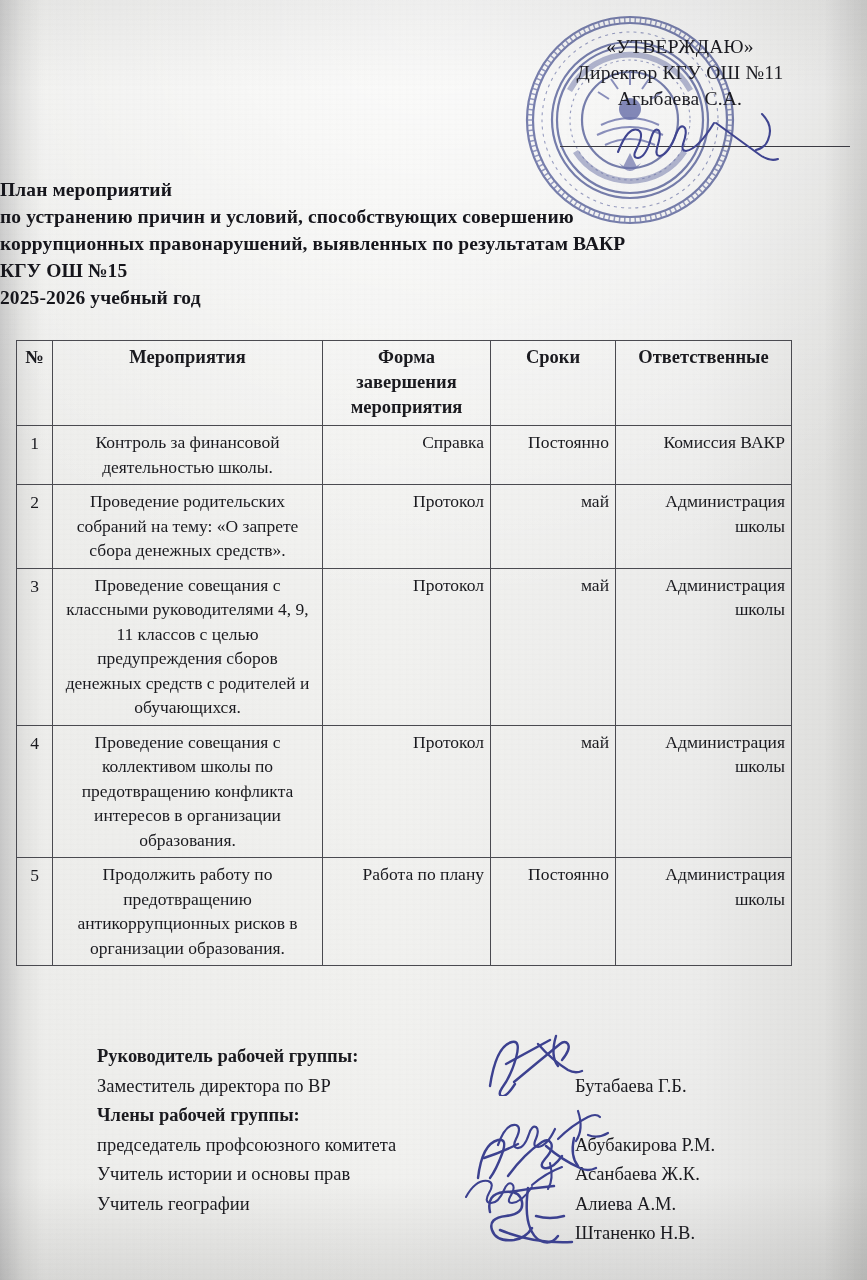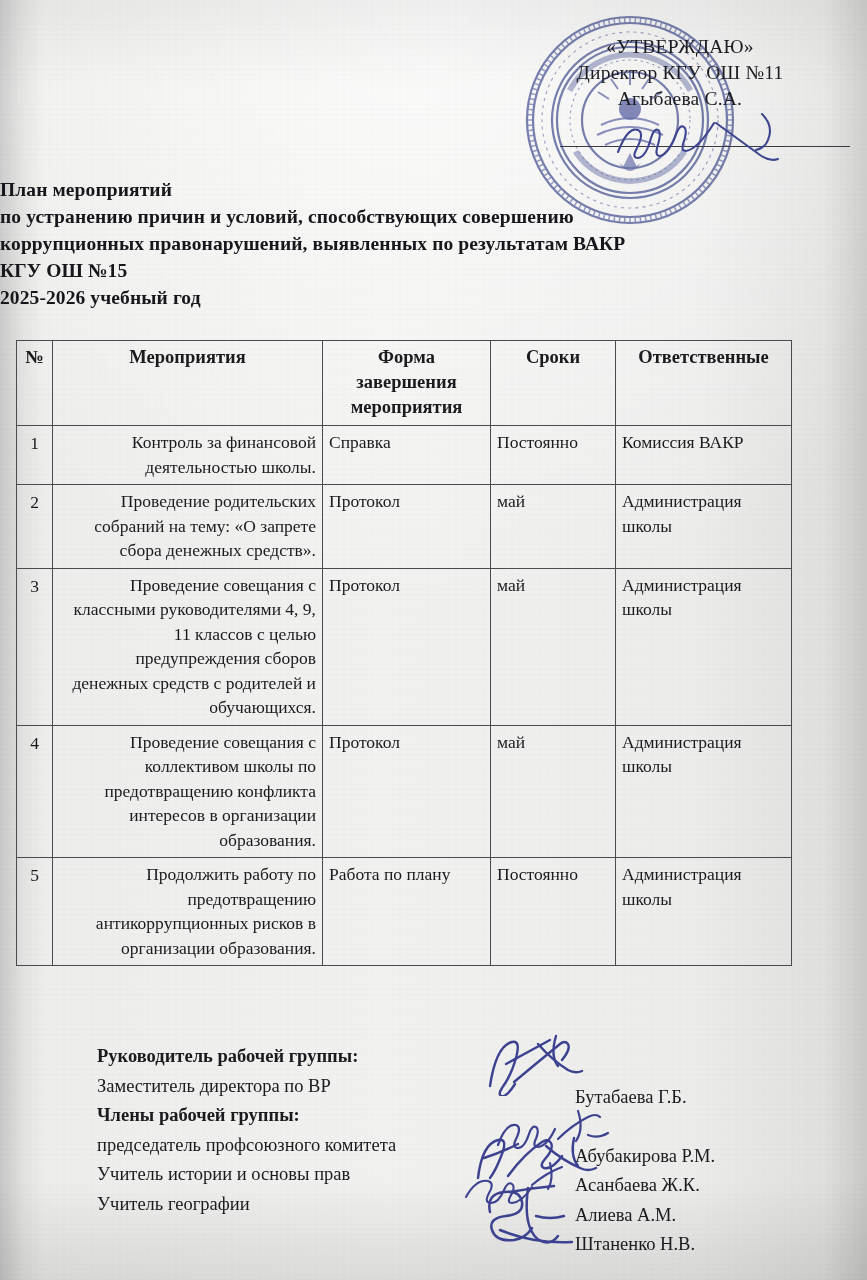--- a/index.html
+++ b/index.html
@@ -142,22 +142,22 @@
     line-height: 25px;
     height: 74px;
   }
   col.c-num  { width: 36px;  }
   col.c-act  { width: 270px; }
   col.c-form { width: 168px; }
   col.c-term { width: 125px; }
   col.c-resp { width: 176px; }
 
   td.num  { text-align: center; font-size: 17.5px; padding-top: 5px; }
-  td.act  { text-align: right; }
-  td.form, td.term, td.resp { text-align: left; margin-top: 20px; }
+  td.act  { text-align: center; }
+  td.form, td.term, td.resp { text-align: right; margin-top: 20px; }
 
   
   #signblock {
     position: absolute;
     left: 97px;
     top: 1042px;
     width: 740px;
     z-index: 5;
     font-size: 18.5px;
     line-height: 29.5px;
@@ -166,21 +166,21 @@
   .sig-row {
     position: relative;
     height: 29.5px;
     white-space: nowrap;
   }
   .sig-role { display: inline-block; }
   .sig-role.b { font-weight: bold; }
   .sig-name {
     position: absolute;
     left: 478px;
-    top: 11px;
+    top: 0;
   }
 
   
   .scribble {
     position: absolute;
     z-index: 9;
     pointer-events: none;
   }
   #sc1 { left: 478px; top: 1034px; width: 135px; height: 62px; }
   #sc2 { left: 492px; top: 1105px; width: 120px; height: 52px; }

